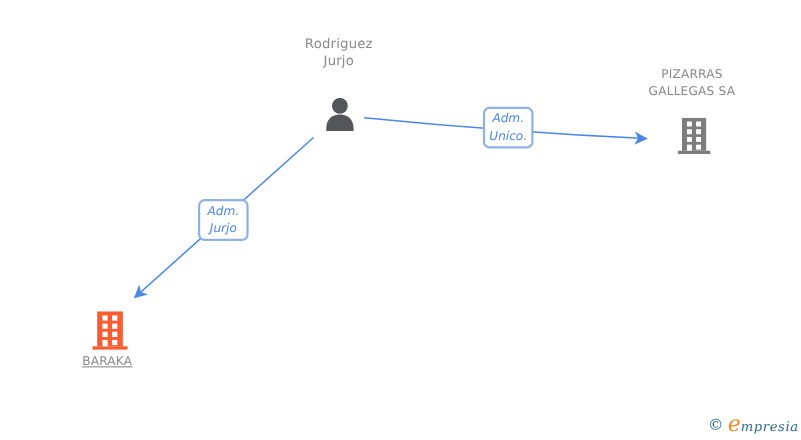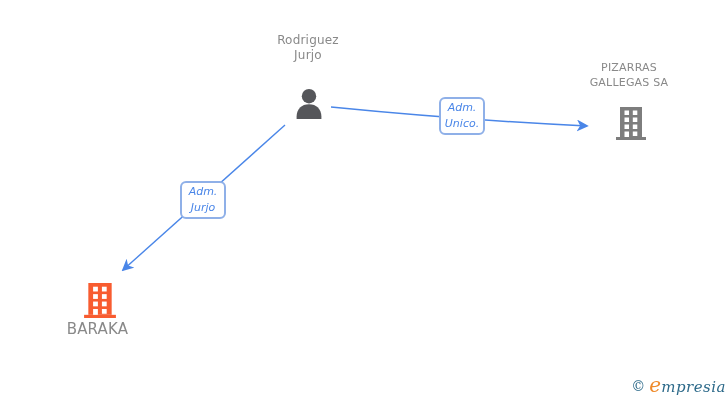--- a/index.html
+++ b/index.html
@@ -10,21 +10,21 @@
   }
   svg.edges { position:absolute; left:0; top:0; width:728px; height:400px; }
 
   .node-label {
     position:absolute; text-align:center;
     color:var(--node_text_gray); letter-spacing:0.2px;
   }
   .node-label span { display:block; }
   .person-label  { left:240px; top:33px;  width:136px; font-size:12px; line-height:14.5px; }
   .pizarras-label{ left:564px; top:60px;  width:130px; font-size:11px; line-height:15px; }
-  .baraka-label  { left:30px;  top:322px; width:135px; font-size:15px; line-height:14px; }
+  .baraka-label  { left:30px;  top:322px; width:135px; font-size:11px; line-height:14px;text-decoration:underline; }
 
   .icon-abs { position:absolute; display:block; }
   .person-icon   { left:293px; top:89px; }
   .pizarras-icon { left:616px; top:107px; }
   .baraka-icon   { left:82px;  top:283px; }
 
   .edge-label {
     position:absolute; width:46px; height:38px; box-sizing:border-box;
     background:#fff; border:2px solid var(--edge_label_border); border-radius:6px;
     color:var(--edge_label_text); font-size:11px; line-height:16px;
@@ -34,21 +34,21 @@
   .edge-label-solid { left:439px; top:97px; }
   .edge-label-unico { left:180px; top:181px; }
 
   .logo {
     position:absolute; right:2px; bottom:3px;
     font-family:"DejaVu Serif","Liberation Serif",serif;
     font-style:italic; white-space:nowrap;
   }
   .logo .copy  { color:var(--logo_teal); font-size:14px; font-style:normal; margin-right:4px; vertical-align:1px; }
   .logo .e     { color:var(--logo_orange); font-size:20px; }
-  .logo .rest  { color:var(--logo_teal); font-size:15px; letter-spacing:0.5px;font-style:italic; }
+  .logo .rest  { color:var(--logo_teal); font-size:12px; letter-spacing:0.5px;font-style:italic; }
 </style>
 </head>
 <body>
 
 <div class="canvas">
 
   <svg class="edges" viewBox="0 0 728 400">
     <defs>
       <marker id="arrowhead" viewBox="0 0 10 10" refX="8.5" refY="5" markerWidth="12" markerHeight="12" markerUnits="userSpaceOnUse" orient="auto">
         <path d="M0,0 L10,5 L0,10 L2.8,5 Z" fill="#4a86e8"></path>

